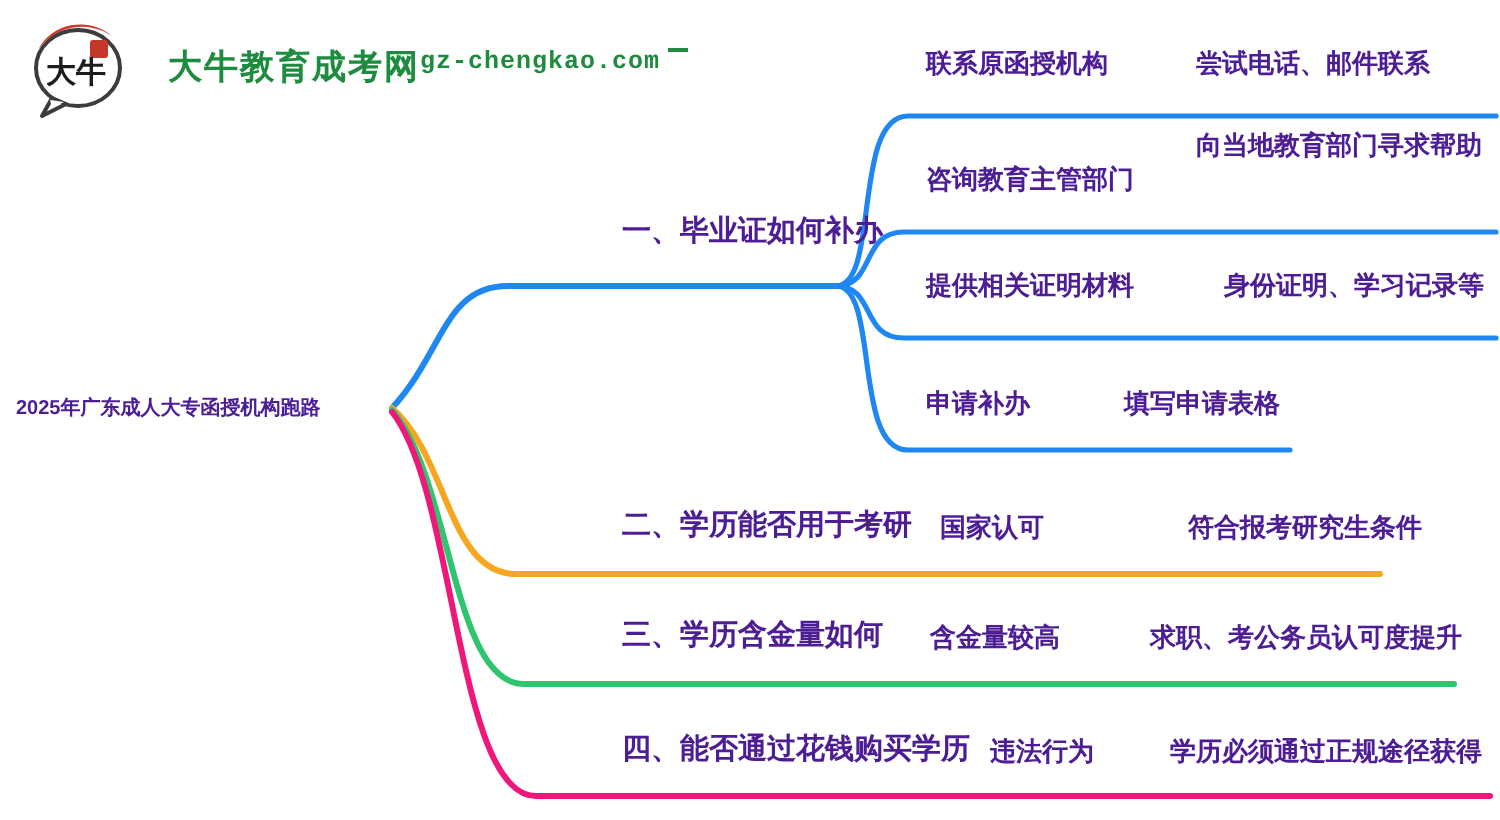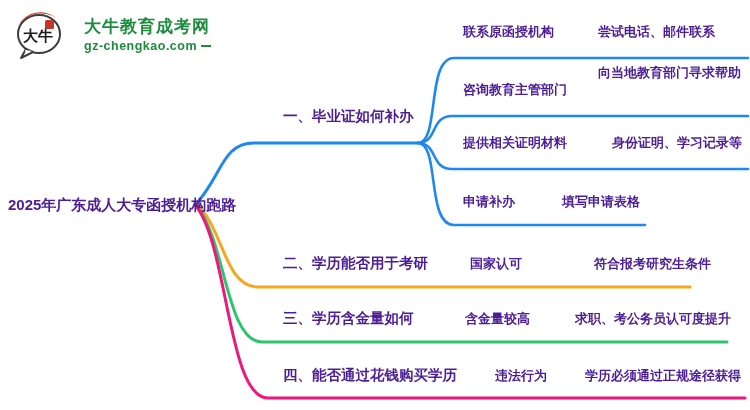--- a/index.html
+++ b/index.html
@@ -4,33 +4,33 @@
 <style>
   html,body{margin:0;padding:0;}
   body{
     width:750px;height:410px;position:relative;background:#ffffff;
     font-family:"Liberation Sans","DejaVu Sans",sans-serif;
     overflow:hidden;
   }
   
   .logo{position:absolute;left:14px;top:8px;display:flex;align-items:center;gap:20px;}
   .logo-icon{width:50px;height:52px;flex:0 0 auto;}
-  .logo-text{display:flex;flex-direction:column;}
+  .logo-text{display:flex;flex-direction:row;}
   .logo-title{font-size:17px;font-weight:bold;color:#1e8c3e;letter-spacing:1px;line-height:22px;}
-  .logo-domain-row{display:flex;align-items:center;gap:4px;margin-top:1px;}
+  .logo-domain-row{display:flex;gap:4px;margin-top:1px;font-family:Liberation Mono, monospace;}
   .logo-domain{font-size:12.5px;font-weight:bold;color:#1e8c3e;letter-spacing:.5px;}
   .logo-rule{height:2px;background:#1e8c3e;flex:1;min-width:10px;}
   
   .map-svg{position:absolute;left:0;top:0;}
   .node{
     position:absolute;color:#4c1d95;font-weight:bold;white-space:nowrap;
     line-height:18px;
   }
-  .root{font-size:15px;}
-  .lvl1{font-size:14.5px;}
+  .root{font-size:10px;}
+  .lvl1{font-size:14.5px;margin-left:28px;}
   .lvl2{font-size:13px;}
 </style>
 </head>
 <body>
 
 <div class="logo">
   <svg class="logo-icon" viewBox="0 0 50 52">
 
     <ellipse cx="25" cy="26" rx="21" ry="19" fill="#ffffff" stroke="#3c3c3c" stroke-width="2"></ellipse>
     <path d="M12 41 L7 50 L19 44 Z" fill="#ffffff" stroke="#3c3c3c" stroke-width="2" stroke-linejoin="round"></path>

